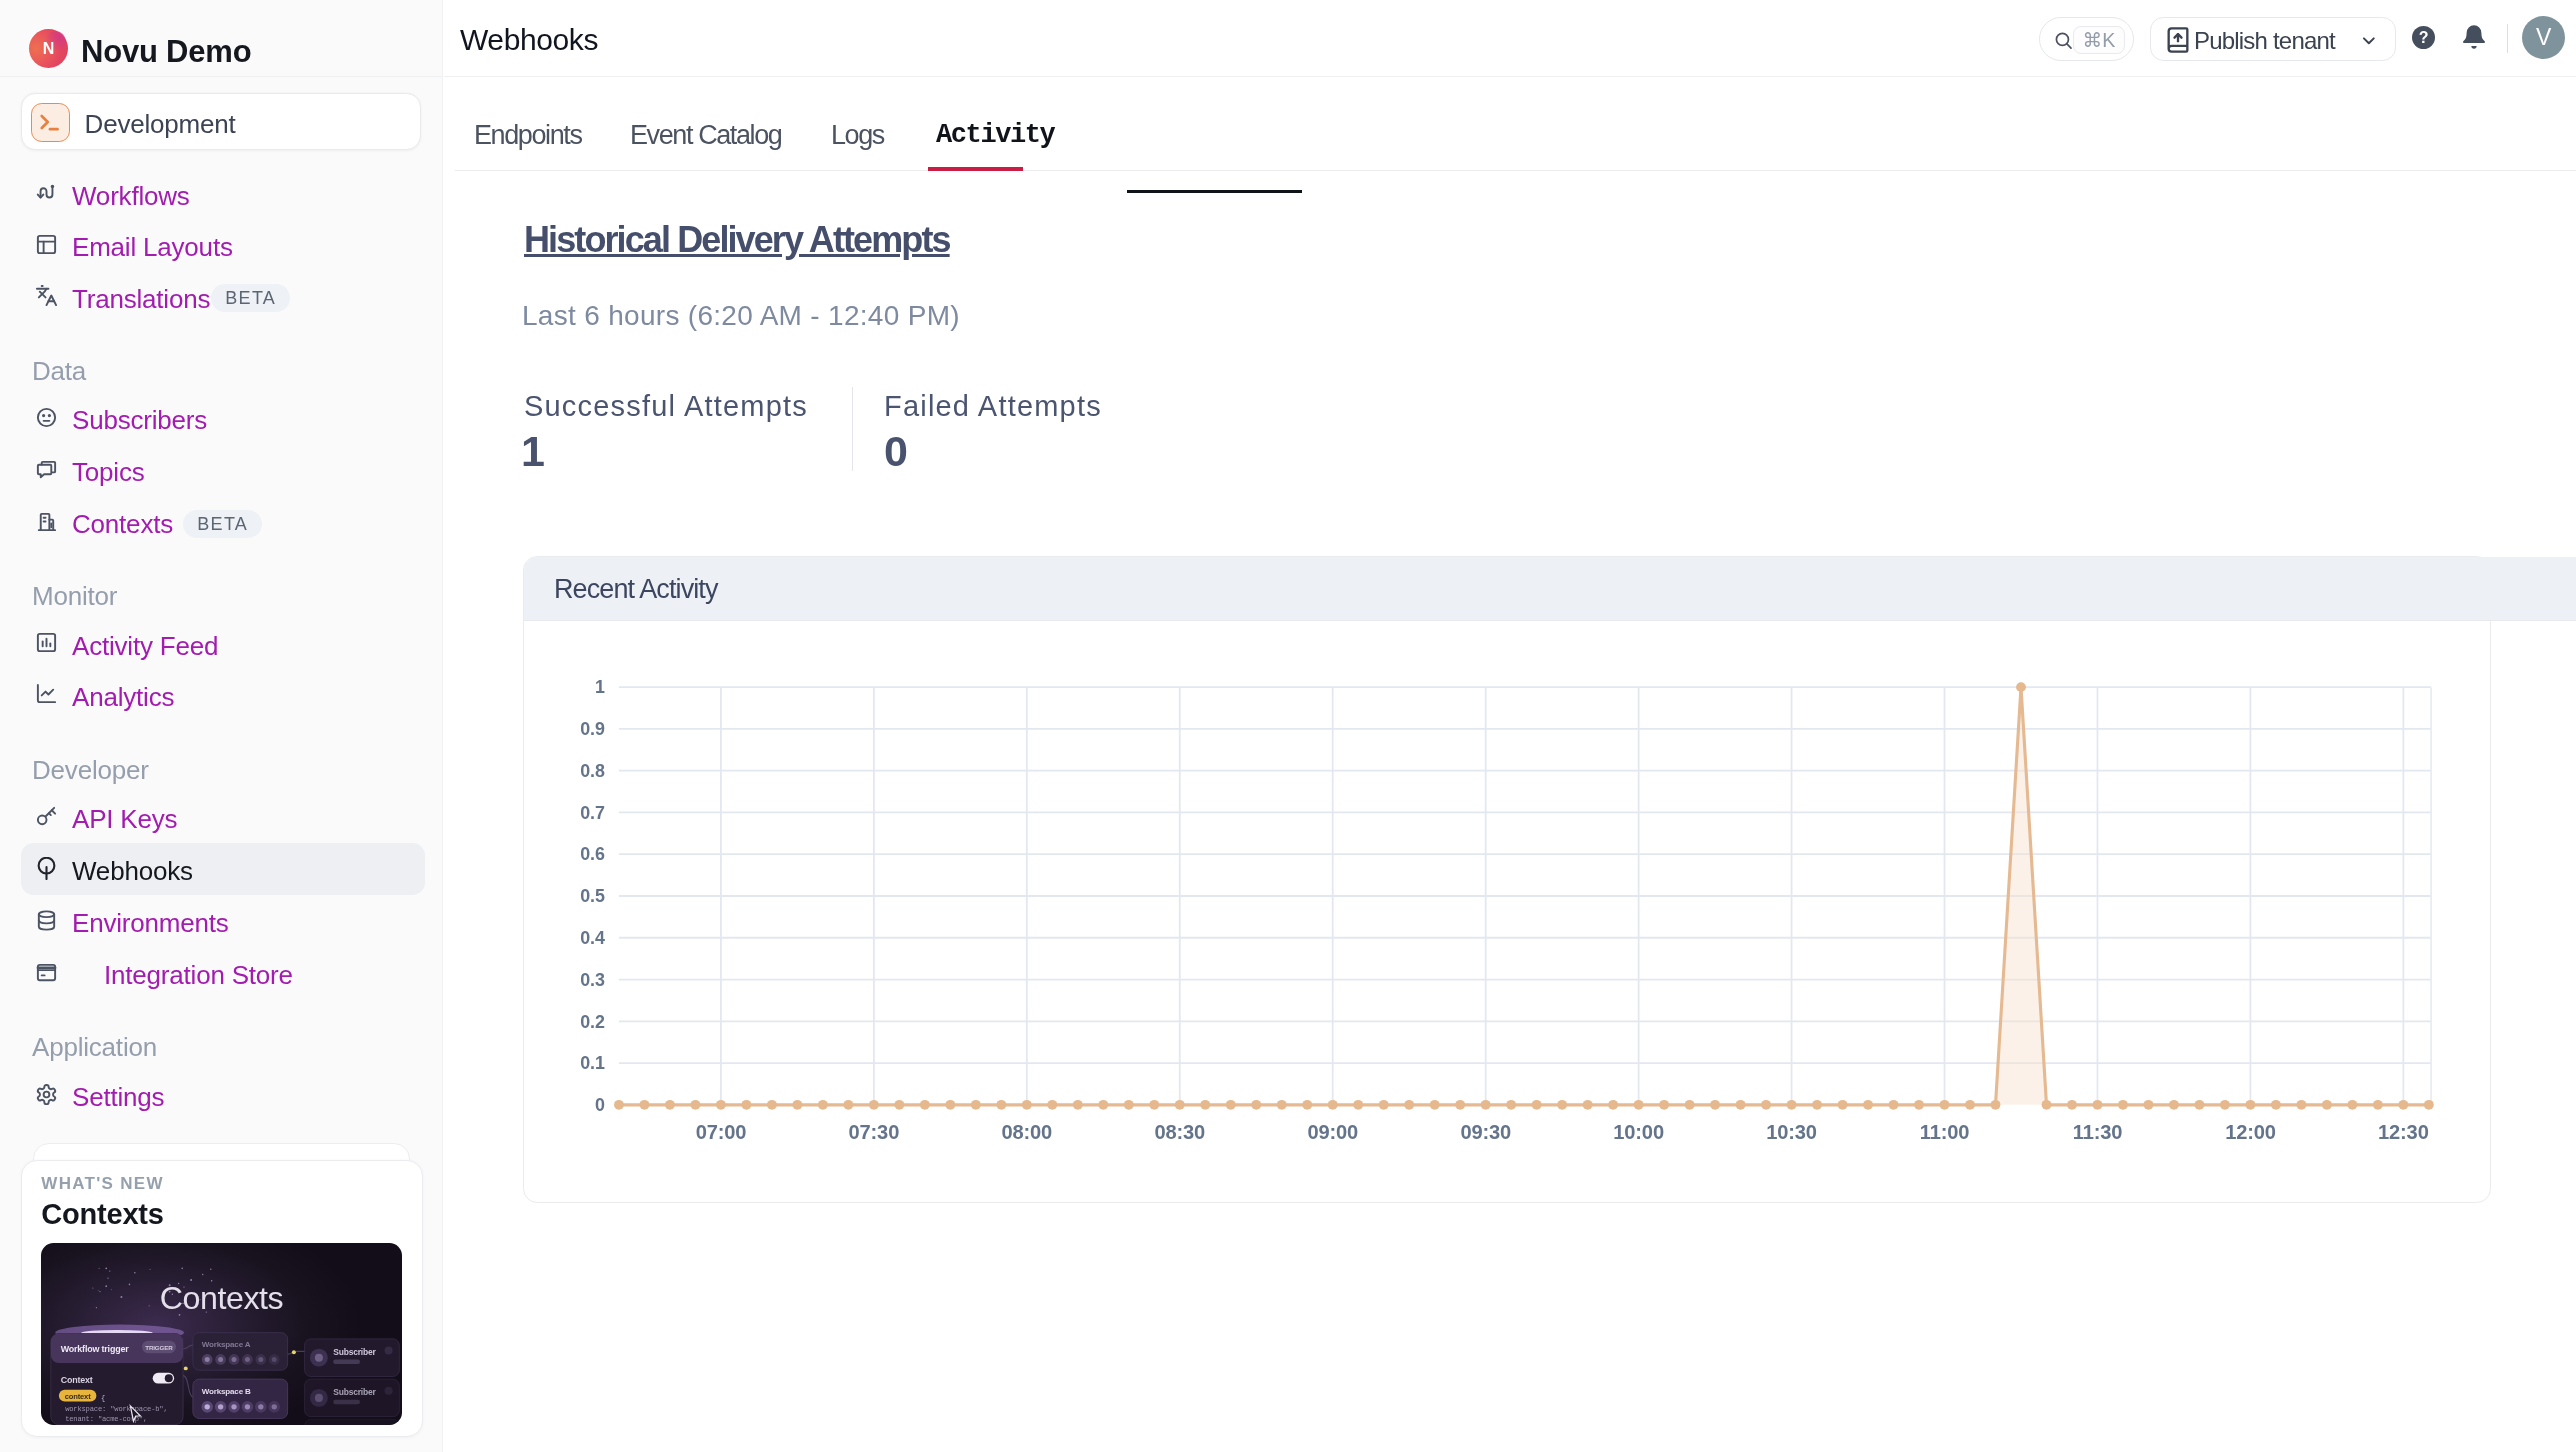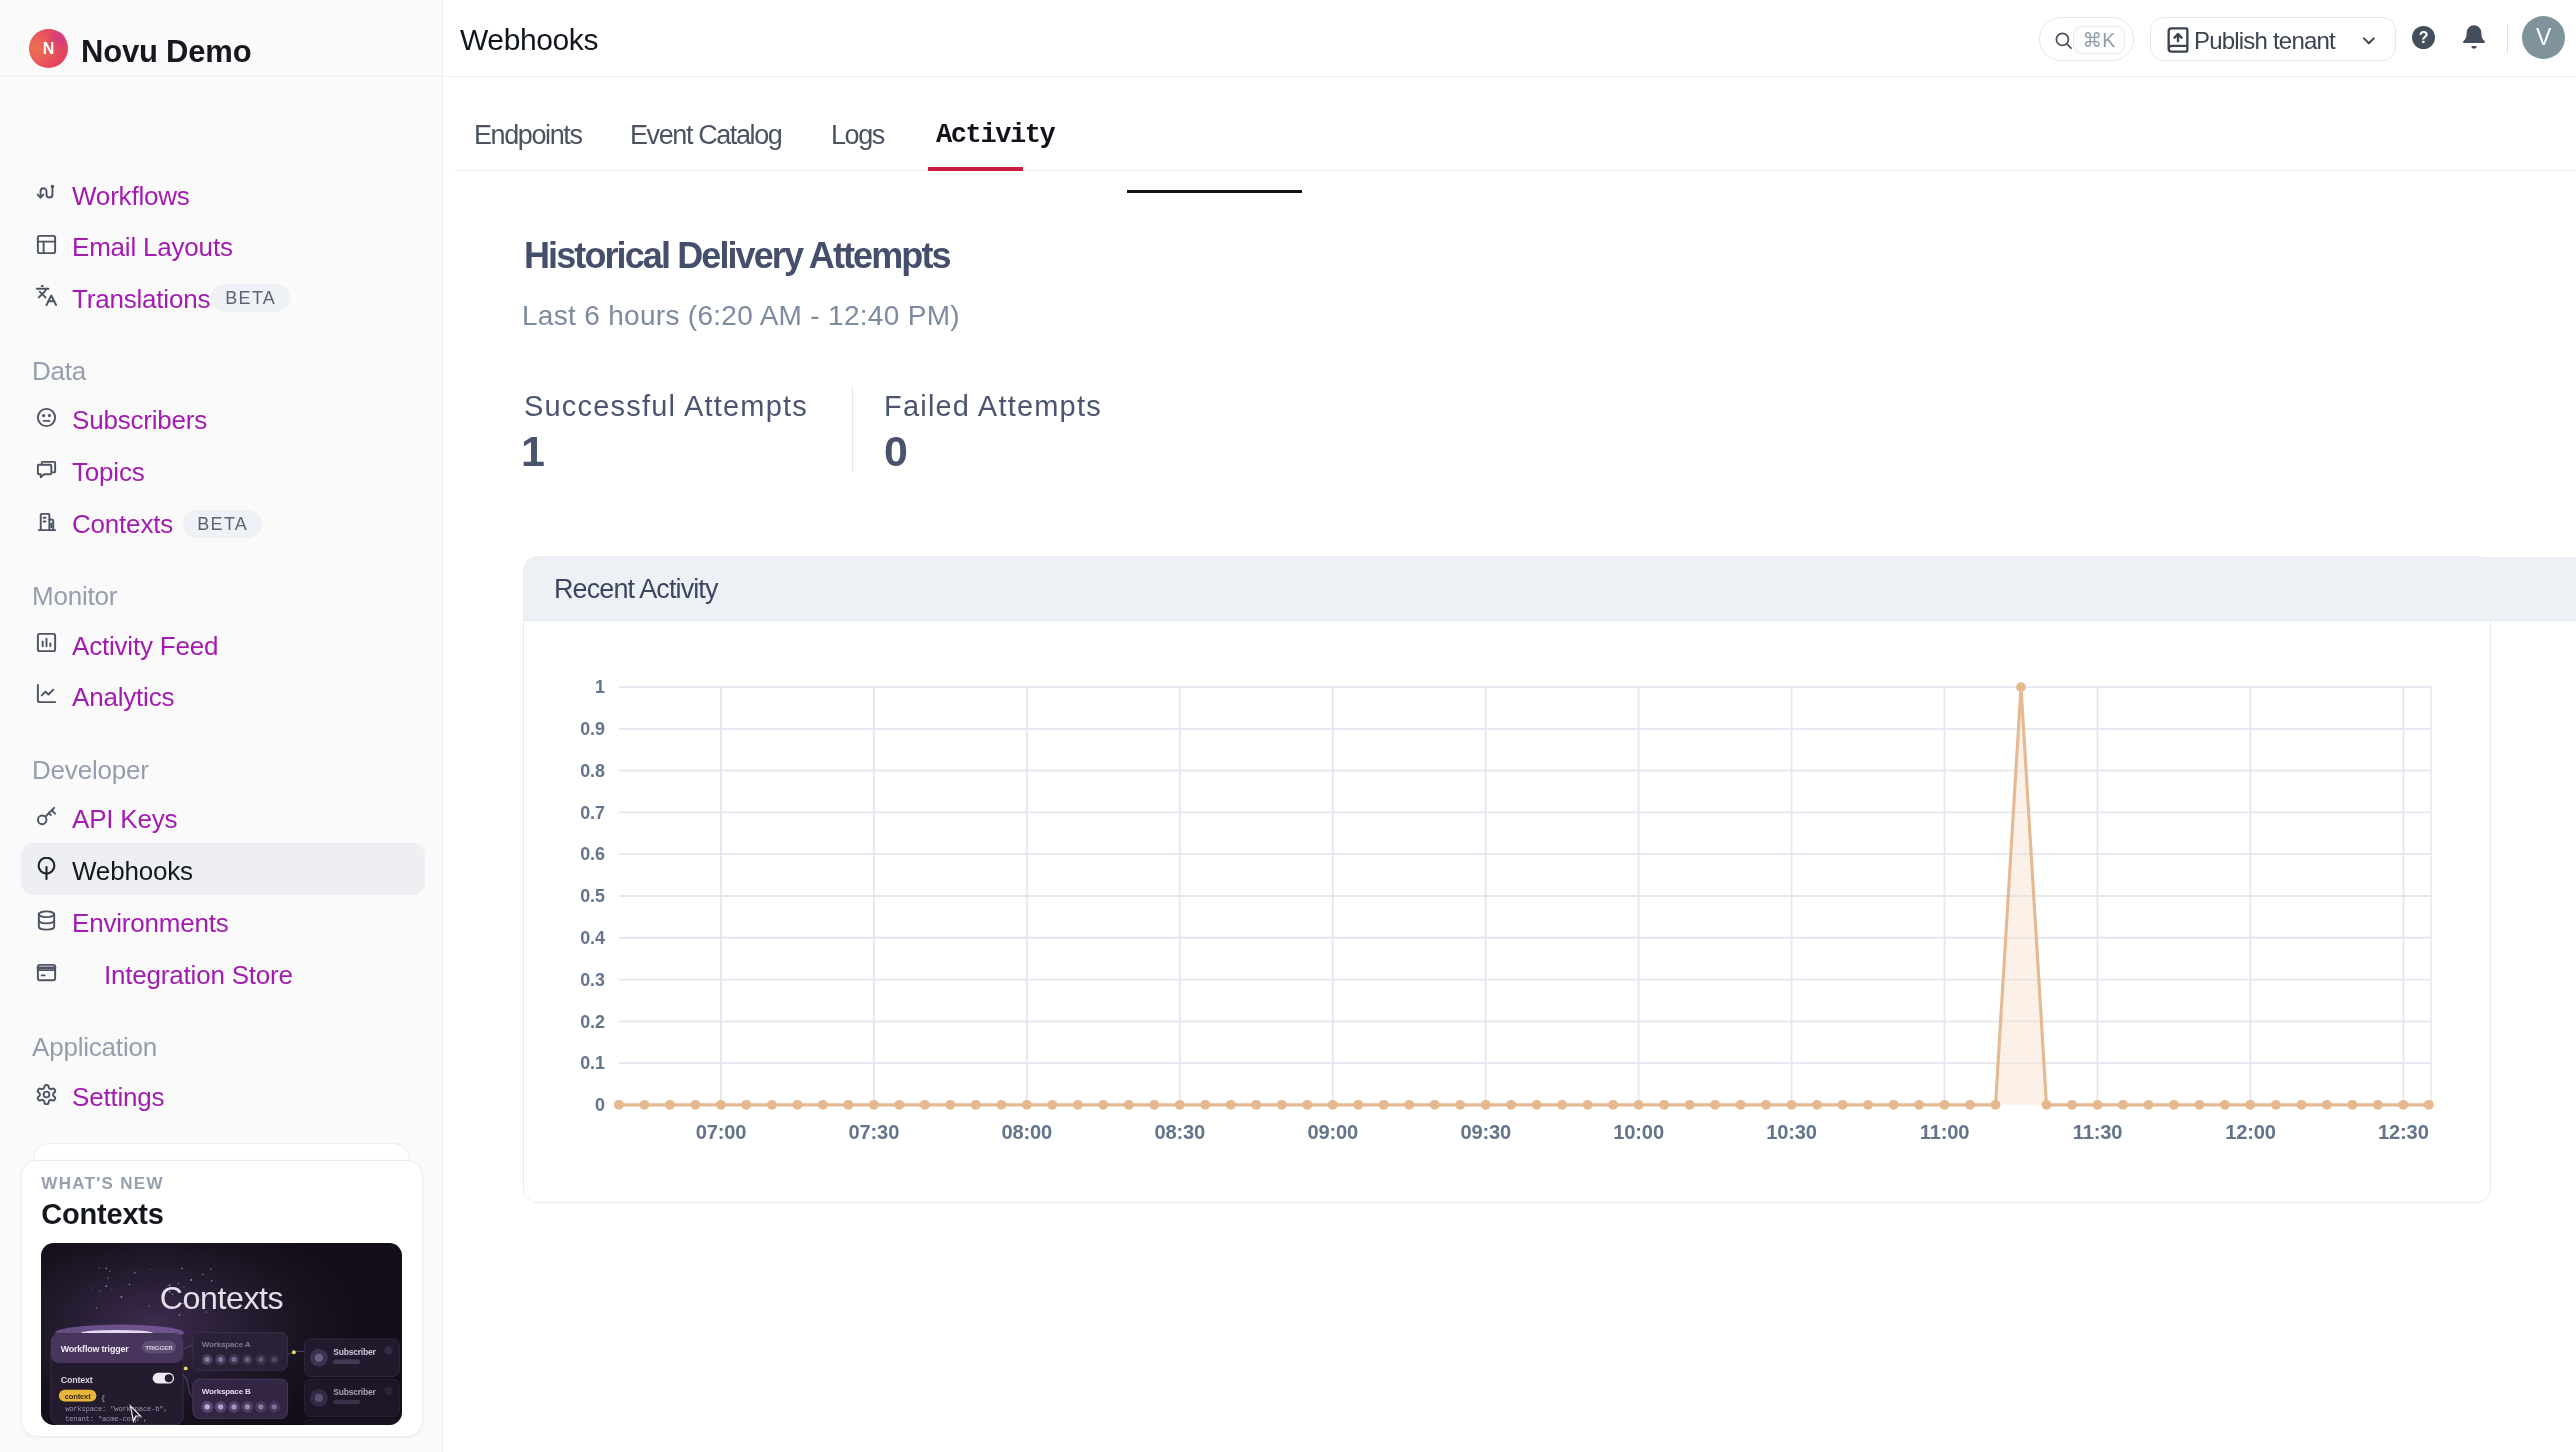--- a/index.html
+++ b/index.html
@@ -45,40 +45,49 @@
 #pubbtn .txt { position:absolute; left:43px; top:9px; font-size:24px; font-weight:500; color:#3b4250; letter-spacing:-0.8px; }
 .hicon { position:absolute; top:0; }
 
 
 .tab { position:absolute; top:120px; font-size:27px; font-weight:500; color:#4b5260; letter-spacing:-1.4px; }
 #tab-line { position:absolute; left:455px; top:170px; width:2121px; height:0.9px; background:#ebedf0; }
 #tab-active-line { position:absolute; left:928px; top:167px; width:95px; height:3.6px; background:#ca1d43; }
 #blackline { position:absolute; left:1127px; top:190px; width:175px; height:2.7px; background:#101318; }
 
 
-#h1 { position:absolute; left:524px; top:235px; font-size:36px; font-weight:700; color:#454f6c; letter-spacing:-1.9px; }
+#h1 { position:absolute; left:524px; top:219px; font-size:36px; font-weight:700; color:#454f6c; letter-spacing:-1.9px;text-decoration:underline; }
 #subtitle { position:absolute; left:522px; top:300px; font-size:28px; font-weight:400; color:#7e8aa0; letter-spacing:0.3px; }
 .statlabel { position:absolute; top:390px; font-size:29px; font-weight:400; color:#4b5570; letter-spacing:1.2px; }
 .statnum { position:absolute; top:427px; font-size:43px; font-weight:700; color:#49536e; }
 #statdiv { position:absolute; left:852px; top:387px; width:0.9px; height:84px; background:#e4e6eb; }
 
 
 #card { position:absolute; left:523px; top:556px; width:1968px; height:647px; border:0.9px solid #e9ebef; border-radius:14.3px; background:#fff; }
 #card-head { position:absolute; left:0; top:0; width:2352px; height:64px; background:#edf0f4; border-bottom:0.9px solid #e6e9ee; border-radius:13.4px 13.4px 0 0; }
 #card-head span { position:absolute; left:30px; top:17px; font-size:27px; font-weight:500; color:#3d4660; letter-spacing:-0.9px; }
 </style>
 </head>
 <body>
 
 <div id="sidebar">
   <div id="sb-head"></div>
   <div id="logo">
       <span>N</span>
     </div>
   <div id="orgname">Novu Demo</div>
+  <div id="devbtn">
+    <div id="devicon">
+      <svg viewBox="0 0 24 24" style="width:36px;height:36px;stroke:#e8803f;fill:none;stroke-width:1.8;stroke-linecap:round;stroke-linejoin:round;display:block">
+        <polyline points="6.5 8 10.5 12 6.5 16"></polyline>
+          <line x1="12" y1="16.8" x2="17" y2="16.8"></line>
+      </svg>
+    </div>
+    <span class="lbl">Development</span>
+  </div>
 
   <div class="icon" style="top:182px">
       <svg viewBox="0 0 24 24">
         <circle cx="18.2" cy="4.6" r="1.8" fill="#4c5363" stroke="none"></circle>
         <path d="M18.2 6.6V13a3.1 3.1 0 0 1-6.2 0V9.6a3.1 3.1 0 0 0-6.2 0V16"></path>
         <path d="m2.9 13.1 2.9 3.2 2.9-3.2"></path>
       </svg>
     </div>
     <div class="navitem" style="top:181px;">Workflows</div>
   <div class="icon" style="top:233px">

